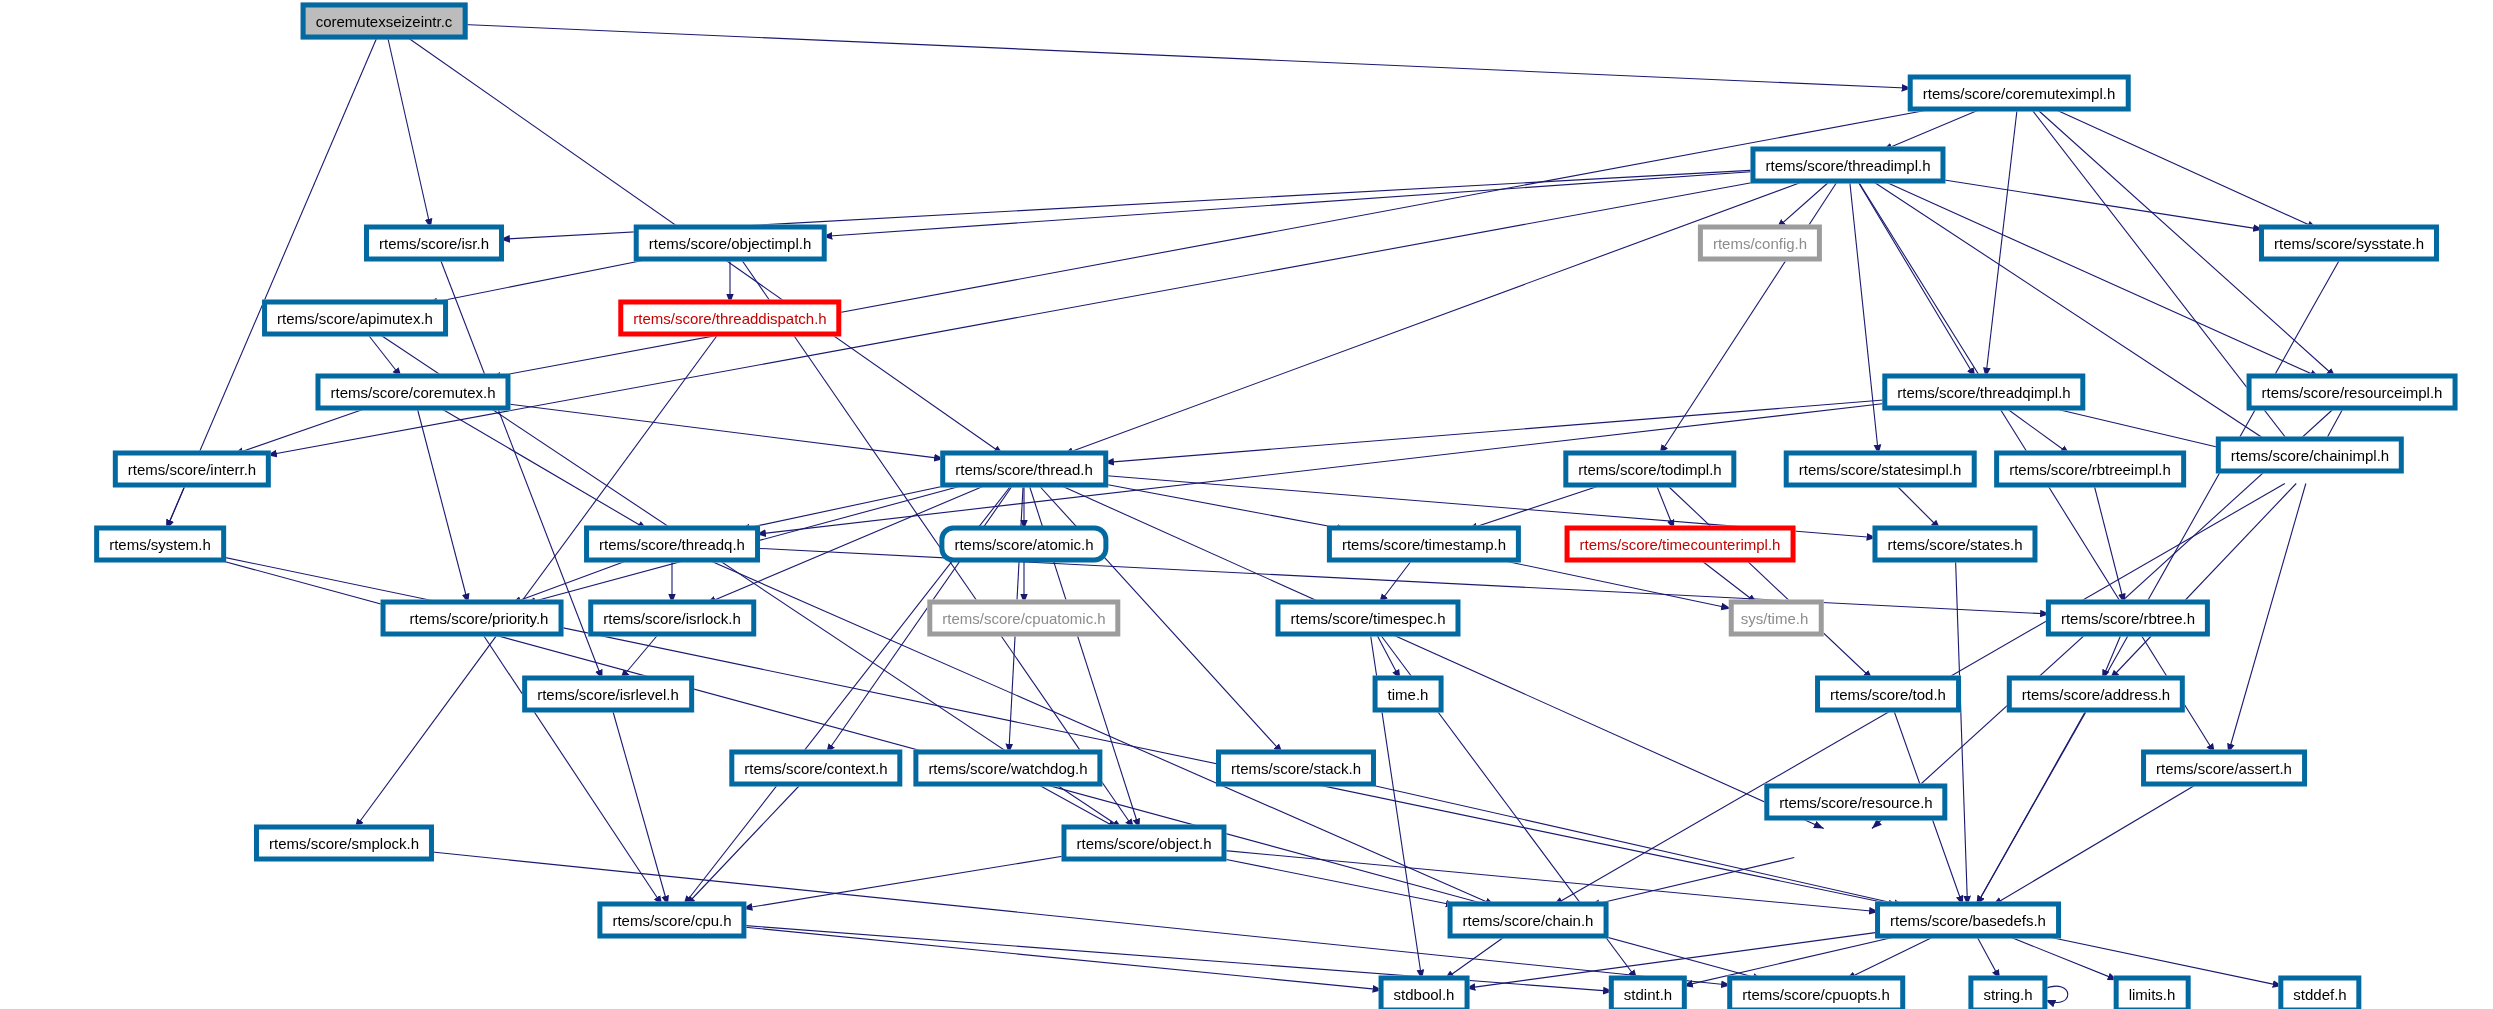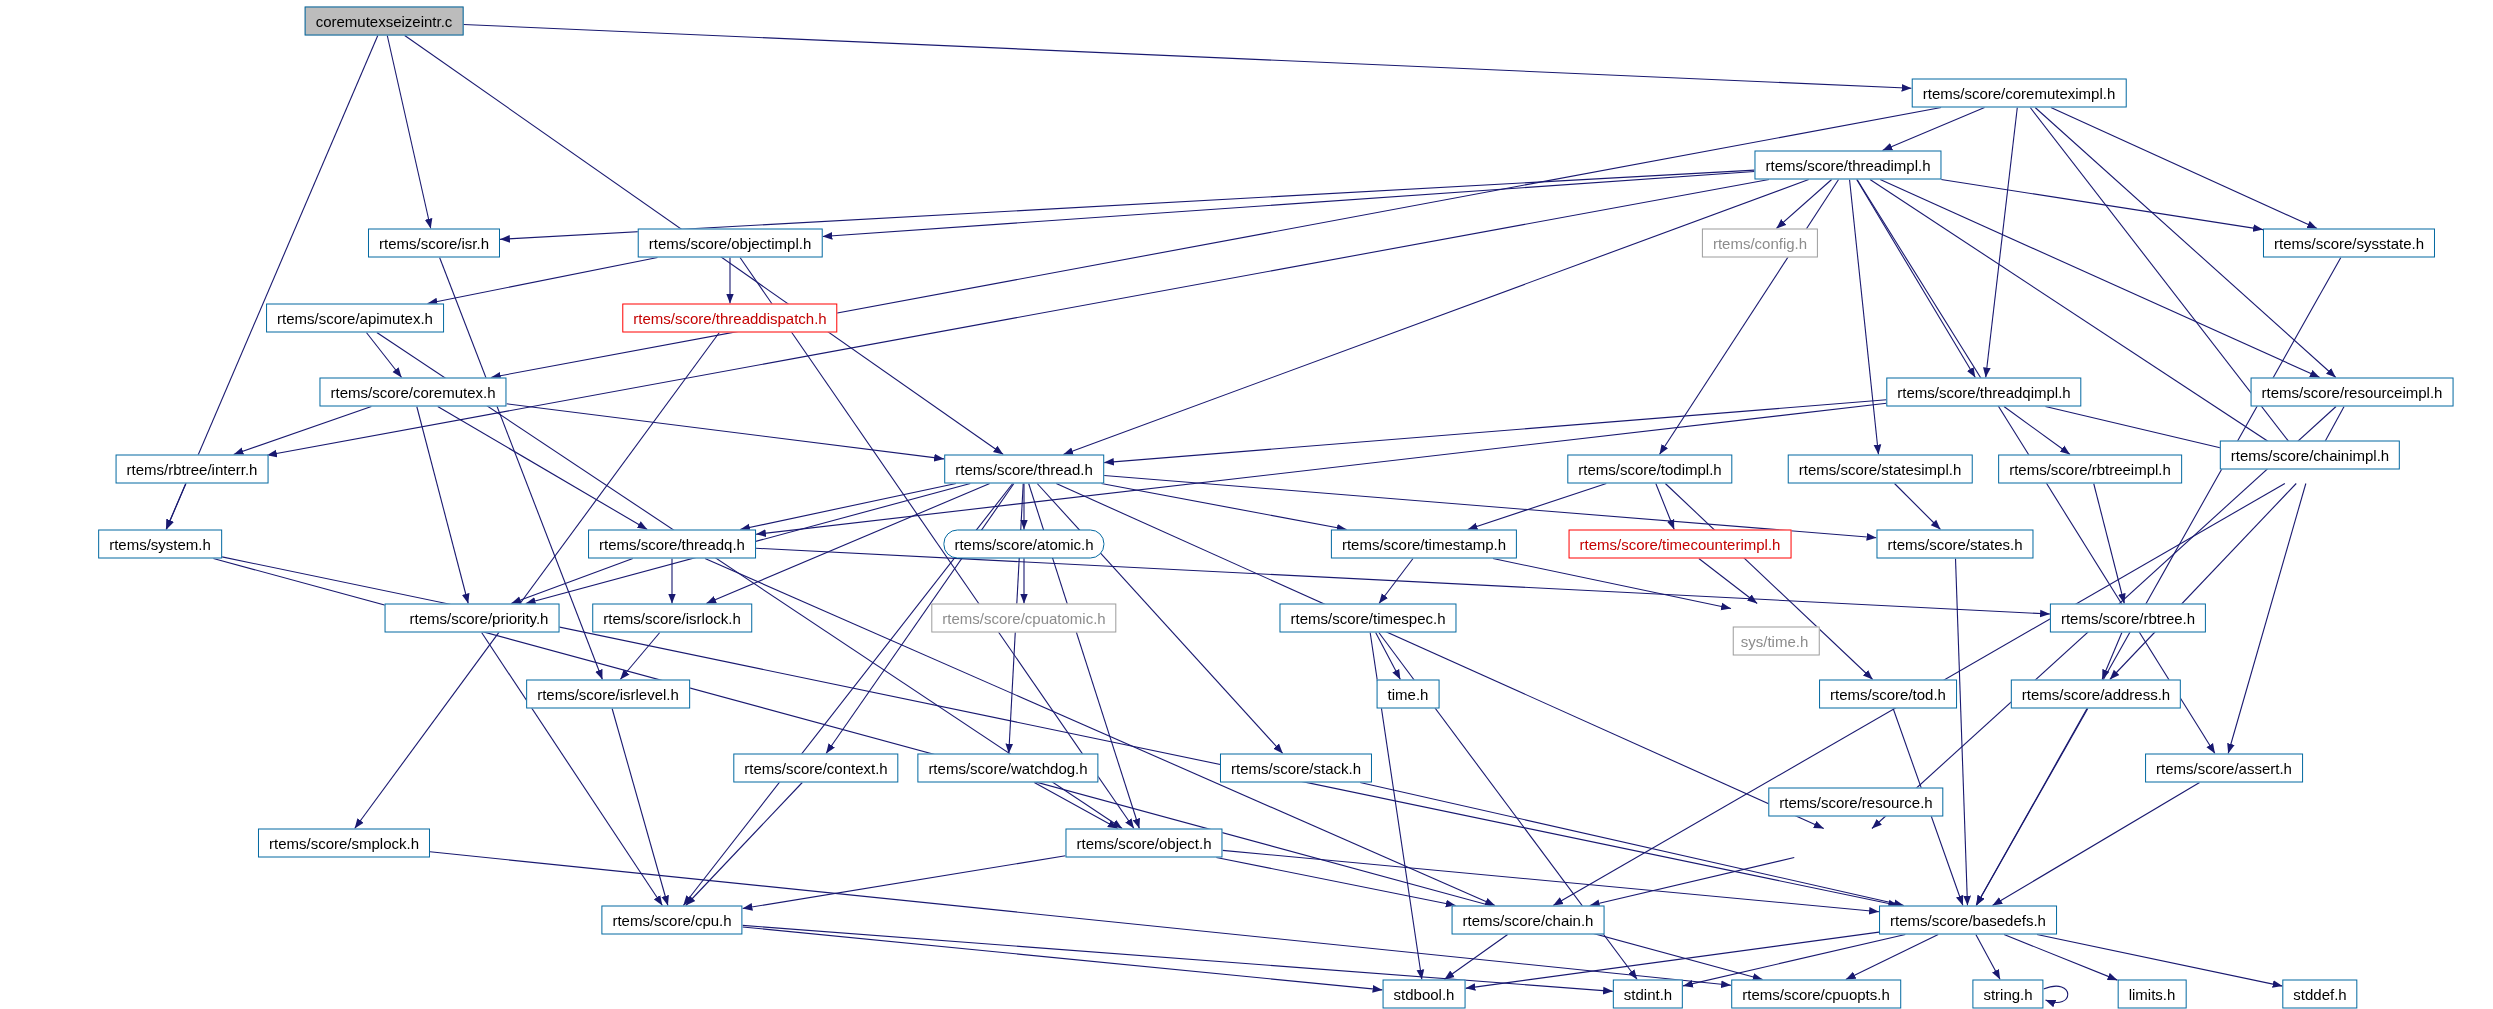--- a/index.html
+++ b/index.html
@@ -10,21 +10,21 @@
     overflow:hidden;
     background:#fff;
     font-family:"Liberation Sans", sans-serif;
   }
   #edge-layer{position:absolute;left:0;top:0;z-index:1;}
   .node{
     position:absolute;
     transform:translate(-50%,-50%);
     z-index:2;
     background:#fff;
-    border:1px solid #0369a1;
+    border:5px solid #0369a1;
     color:#000;
     font-size:15px;
     line-height:1;
     padding:6px 10px;
     white-space:nowrap;
     cursor:pointer;
   }
   .node.root{background:var(--root-fill,#bcbcbc);cursor:default;}
   .node.red{border-color:var(--truncated-border,#ff0000);color:var(--truncated-text,#c40000);}
   .node.muted{border-color:var(--muted-border,#9c9c9c);color:var(--muted-text,#8c8c8c);cursor:default;}
@@ -146,37 +146,37 @@
     <div class="node normal" style="left: 1848px; top: 165px;">rtems/score/threadimpl.h</div>
     <div class="node normal" style="left: 434px; top: 243px;">rtems/score/isr.h</div>
     <div class="node normal" style="left: 730px; top: 243px;">rtems/score/objectimpl.h</div>
     <div class="node muted" style="left: 1760px; top: 243px;">rtems/config.h</div>
     <div class="node normal" style="left: 2349px; top: 243px;">rtems/score/sysstate.h</div>
     <div class="node normal" style="left: 355px; top: 318px;">rtems/score/apimutex.h</div>
     <div class="node red" style="left: 730px; top: 318px;">rtems/score/threaddispatch.h</div>
     <div class="node normal" style="left: 413px; top: 392px;">rtems/score/coremutex.h</div>
     <div class="node normal" style="left: 1984px; top: 392px;">rtems/score/threadqimpl.h</div>
     <div class="node normal" style="left: 2352px; top: 392px;">rtems/score/resourceimpl.h</div>
-    <div class="node normal" style="left: 192px; top: 469px;">rtems/rbtree/interr.h</div>
+    <div class="node normal" style="left: 192px; top: 469px;">rtems/score/interr.h</div>
     <div class="node normal" style="left: 1024px; top: 469px;">rtems/score/thread.h</div>
     <div class="node normal" style="left: 1650px; top: 469px;">rtems/score/todimpl.h</div>
     <div class="node normal" style="left: 1880px; top: 469px;">rtems/score/statesimpl.h</div>
     <div class="node normal" style="left: 2090px; top: 469px;">rtems/score/rbtreeimpl.h</div>
     <div class="node normal" style="left: 2310px; top: 455px;">rtems/score/chainimpl.h</div>
     <div class="node normal" style="left: 160px; top: 544px;">rtems/system.h</div>
     <div class="node normal" style="left: 672px; top: 544px;">rtems/score/threadq.h</div>
     <div class="node normal" style="left: 1024px; top: 544px; border-radius: 14px;">rtems/score/atomic.h</div>
     <div class="node normal" style="left: 1424px; top: 544px;">rtems/score/timestamp.h</div>
     <div class="node red" style="left: 1680px; top: 544px;">rtems/score/timecounterimpl.h</div>
     <div class="node normal" style="left: 1955px; top: 544px;">rtems/score/states.h</div>
     <div class="node normal" style="left: 472px; top: 618px; padding-left: 24px;">rtems/score/priority.h</div>
     <div class="node normal" style="left: 672px; top: 618px;">rtems/score/isrlock.h</div>
     <div class="node muted" style="left: 1024px; top: 618px;">rtems/score/cpuatomic.h</div>
     <div class="node normal" style="left: 1368px; top: 618px;">rtems/score/timespec.h</div>
-    <div class="node muted" style="left: 1776px; top: 641px; padding-left: 7px;">sys/time.h</div>
+    <div class="node muted" style="left: 1776px; top: 618px; padding-left: 7px;">sys/time.h</div>
     <div class="node normal" style="left: 2128px; top: 618px;">rtems/score/rbtree.h</div>
     <div class="node normal" style="left: 608px; top: 694px;">rtems/score/isrlevel.h</div>
     <div class="node normal" style="left: 1408px; top: 694px;">time.h</div>
     <div class="node normal" style="left: 1888px; top: 694px;">rtems/score/tod.h</div>
     <div class="node normal" style="left: 2096px; top: 694px;">rtems/score/address.h</div>
     <div class="node normal" style="left: 816px; top: 768px;">rtems/score/context.h</div>
     <div class="node normal" style="left: 1008px; top: 768px;">rtems/score/watchdog.h</div>
     <div class="node normal" style="left: 1296px; top: 768px;">rtems/score/stack.h</div>
     <div class="node normal" style="left: 2224px; top: 768px;">rtems/score/assert.h</div>
     <div class="node normal" style="left: 344px; top: 843px;">rtems/score/smplock.h</div>

